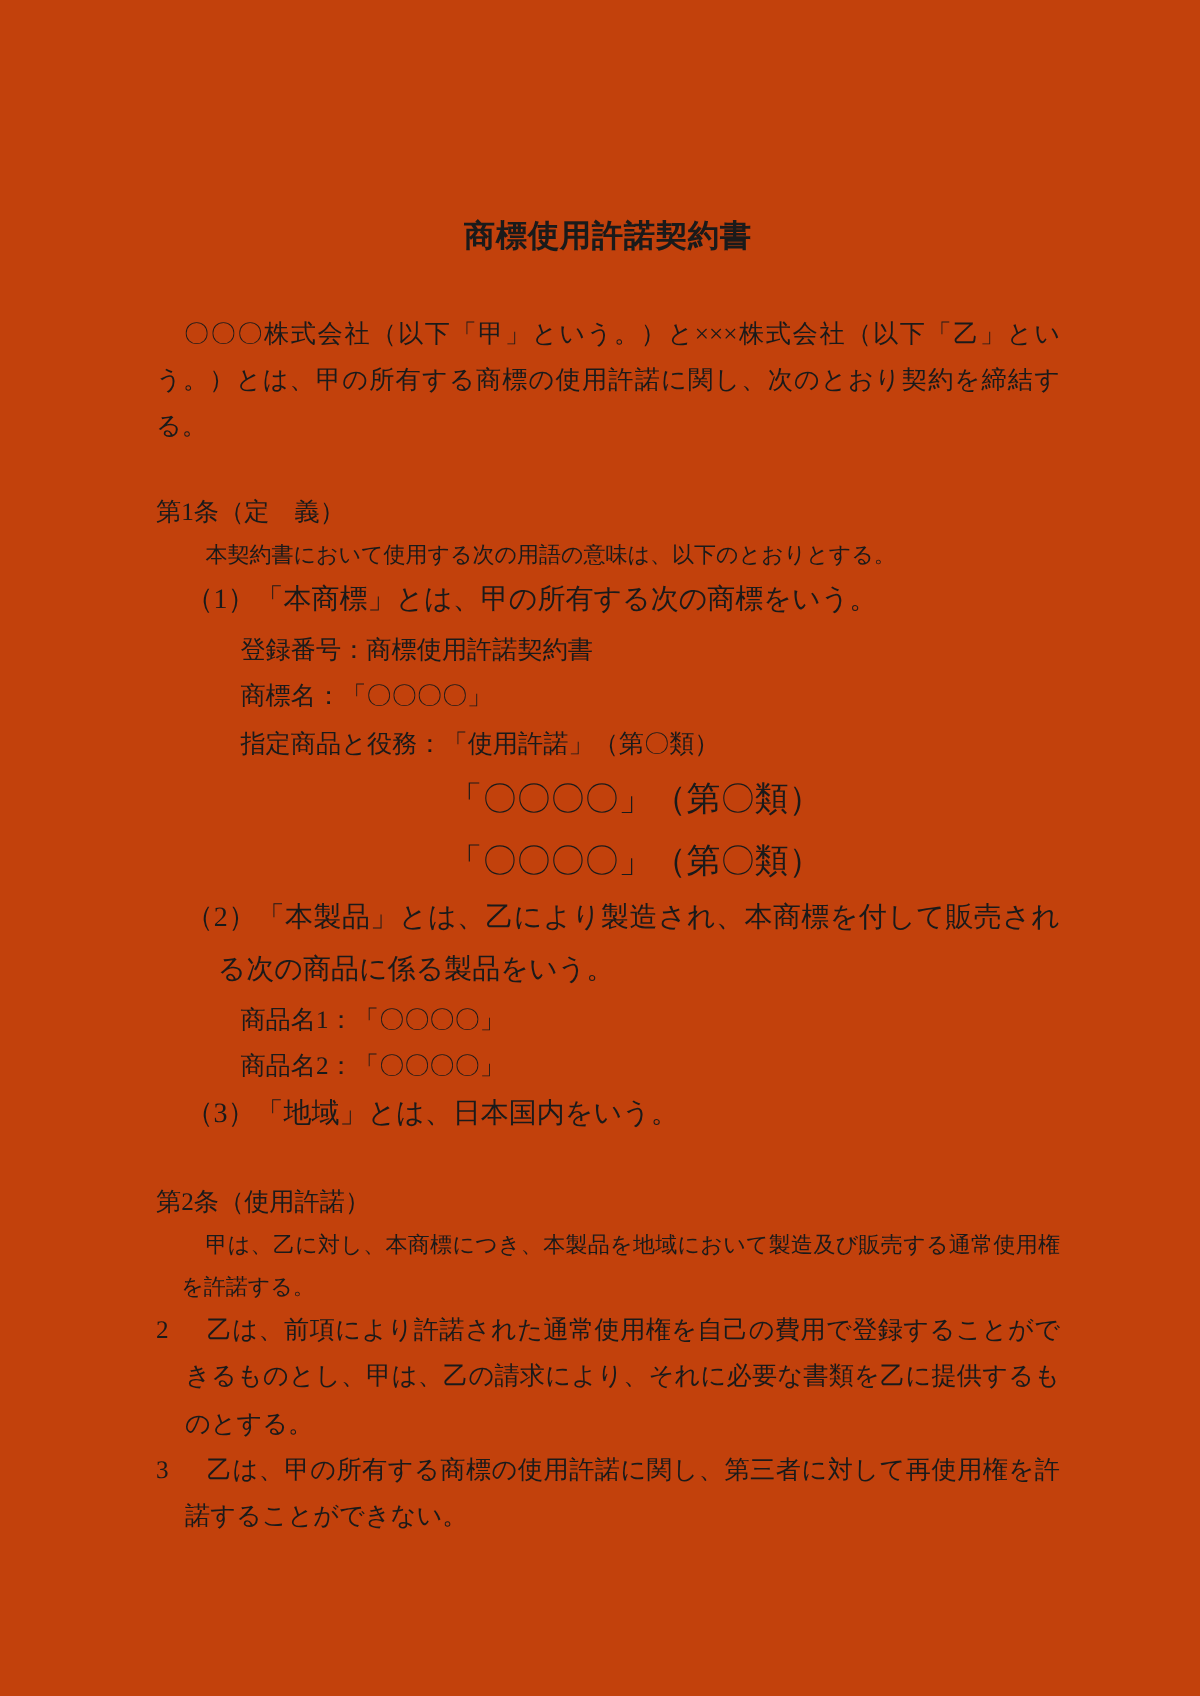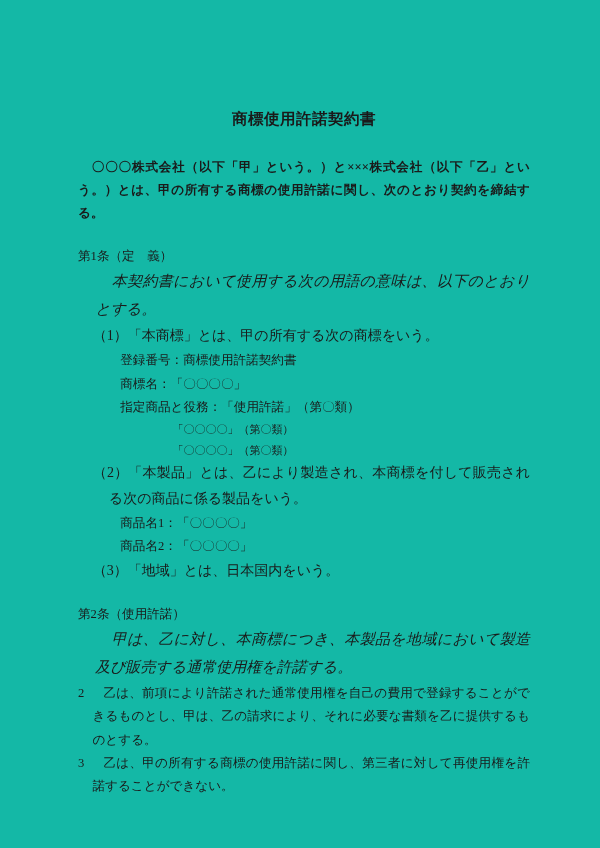--- a/index.html
+++ b/index.html
@@ -11,77 +11,75 @@
     width: 600px;
     height: 848px;
     font-family: "Liberation Serif", "DejaVu Serif", serif;
     color: #1a1a1a;
     -webkit-font-smoothing: antialiased;
   }
   .page {
     position: relative;
     width: 600px;
     height: 848px;
-    background: #14b8a6;
+    background: #c2410c;
     box-sizing: border-box;
     padding: 108px 70px 0 78px;
   }
   .doc-title {
     text-align: center;
     font-size: 15.5px;
     font-weight: bold;
     letter-spacing: 0.5px;
     margin: 0 0 26px 0;
     line-height: 1.4;
   }
   .para {
     font-size: 12.6px;
     line-height: 1.85;
     margin: 0;
     text-align: justify;
     text-justify: inter-ideograph;
-    font-weight: bold;
   }
   .preamble {
     text-indent: 1.1em;
     margin-bottom: 19px;
   }
   .article-heading {
     font-size: 12.6px;
     line-height: 1.85;
     margin: 0;
     text-indent: 0;
   }
   .body-line {
-    font-size: 15px;
+    font-size: 11px;
     line-height: 1.85;
     margin: 0;
     padding-left: 1.15em;
     text-indent: 1.1em;
     text-align: justify;
     text-justify: inter-ideograph;
-    font-style: italic;
   }
   .sub-item {
     font-size: 14px;
     line-height: 1.85;
     margin: 0;
     padding-left: 2.2em;
     text-indent: -1.15em;
     text-align: justify;
     text-justify: inter-ideograph;
   }
   .detail-line {
     font-size: 12.6px;
     line-height: 1.85;
     margin: 0;
     padding-left: 3.35em;
   }
   .detail-cont {
-    font-size: 11px;
+    font-size: 17px;
     line-height: 1.85;
     margin: 0;
     padding-left: 8.6em;
   }
   .clause {
     font-size: 12.6px;
     line-height: 1.85;
     margin: 0;
     padding-left: 1.15em;
     text-indent: -1.15em;

